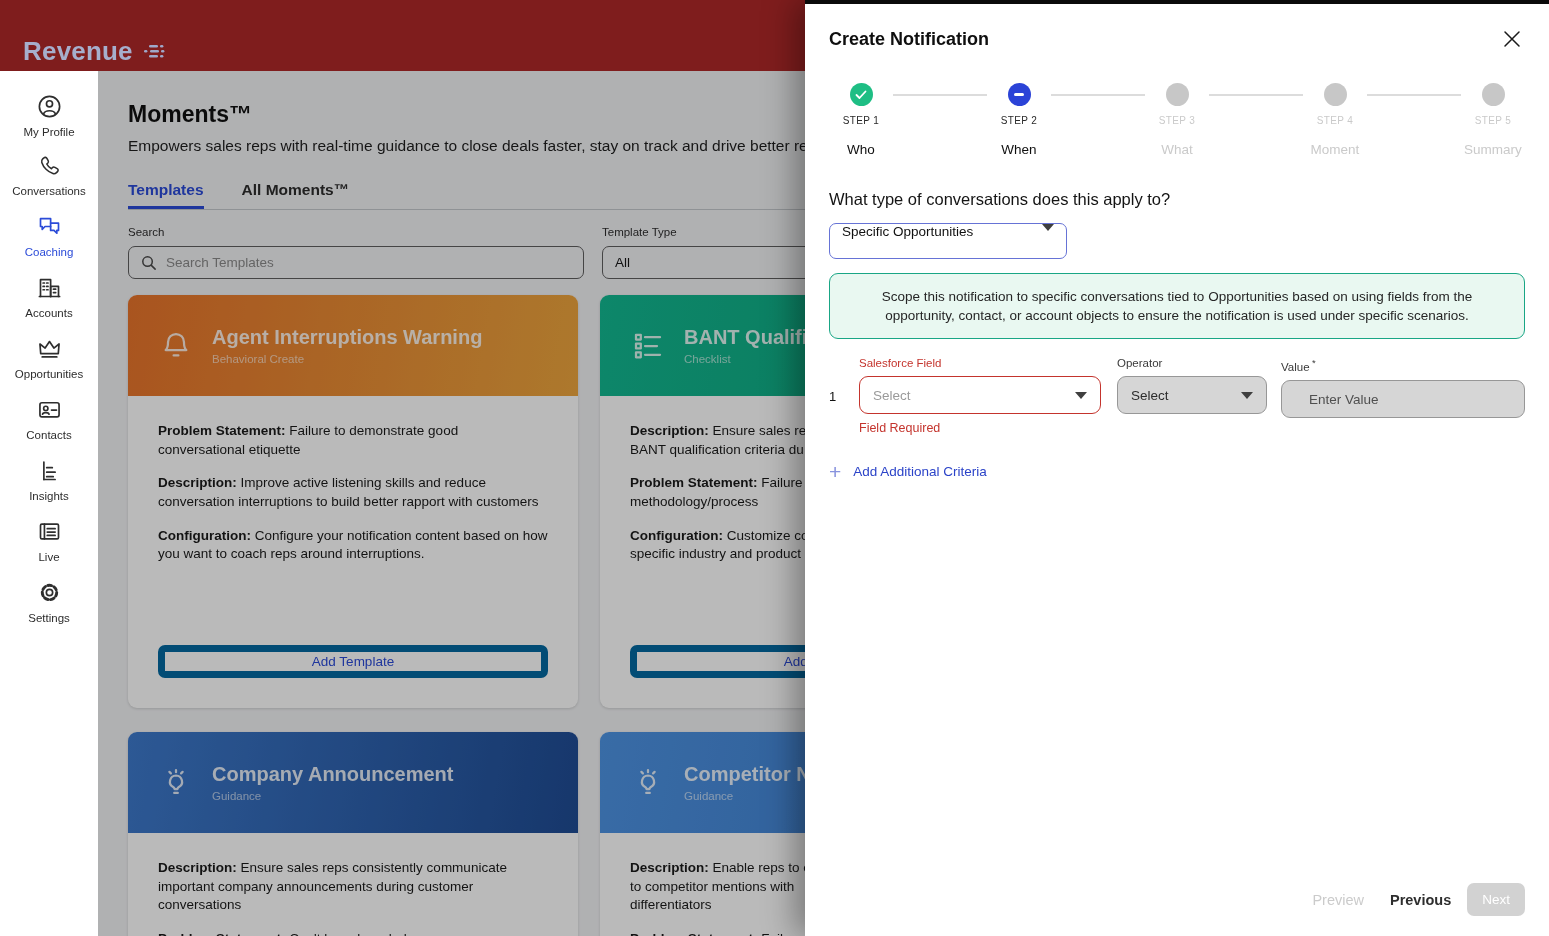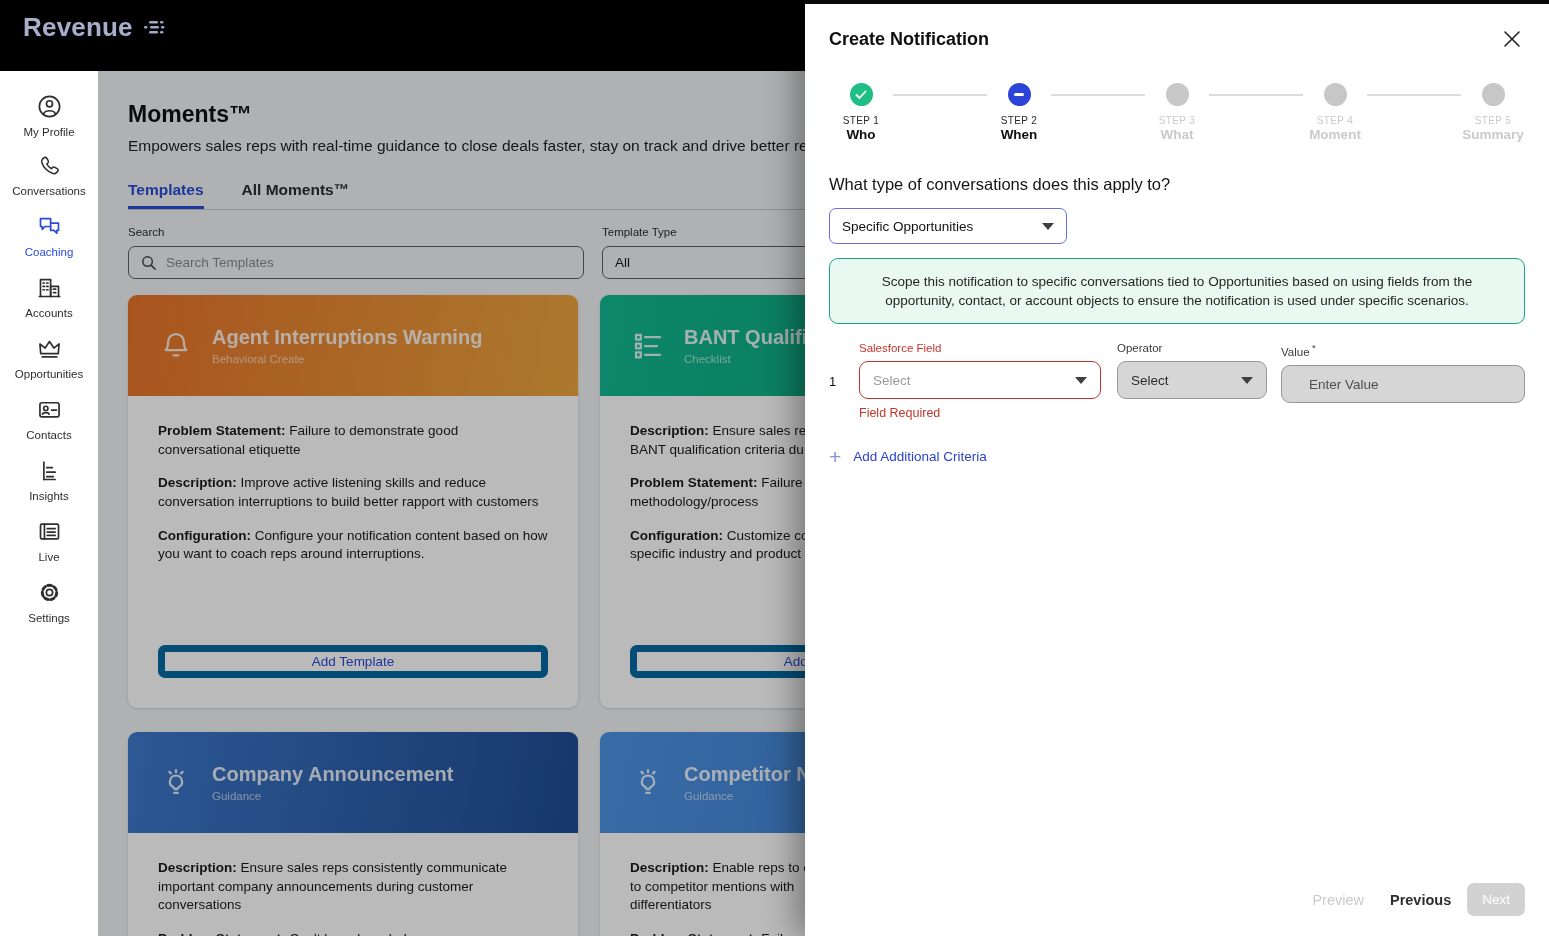--- a/index.html
+++ b/index.html
@@ -5,21 +5,21 @@
   * { box-sizing: border-box; margin: 0; padding: 0; }
   html,body { width:1549px; height:936px; overflow:hidden; }
   body {
     position:relative;
     font-family:"Liberation Sans", sans-serif;
     background:#ffffff;
     color:#1b1b1b;
   }
 
   
-  .topbar { position:absolute; left:0; top:0; width:100%; height:71px; background:#000000; z-index:5; display:flex; align-items:flex-start; padding:12px 23px; }
+  .topbar { position:absolute; left:0; top:0; width:100%; height:71px; background:#7f1d1d; z-index:5; display:flex; align-items:flex-end; padding:4px 23px; }
   .logo { display:flex; align-items:center; gap:9px; font-size:26px; font-weight:bold; color:#A6AECC; letter-spacing:.2px; }
 
   
   .sidebar { position:absolute; left:0; top:71px; bottom:0; width:98px; background:#fff; z-index:6; display:flex; flex-direction:column; align-items:center; padding-top:22px; gap:16px; }
   .nav-item { display:flex; flex-direction:column; align-items:center; gap:6px; width:100%; cursor:pointer; }
   .nav-item svg { display:block; }
   .nav-label { font-size:11.5px; color:#2d2d2d; }
   .nav-item.active .nav-label { color:#2B4BD8; }
 
   
@@ -60,25 +60,25 @@
 
   .stepper { display:flex; align-items:flex-start; margin-top:33px; }
   .step { flex:none; width:64px; display:flex; flex-direction:column; align-items:center; cursor:pointer; }
   .connector { flex:1; height:2px; background:#DCDCDC; margin-top:11px; }
   .dot { width:23px; height:23px; border-radius:50%; display:flex; align-items:center; justify-content:center; }
   .dot.complete { background:#1EBE84; }
   .dot.active   { background:#2B43D7; }
   .dot.future   { background:#C7C7C7; }
   .dash { width:10px; height:2.5px; background:#fff; border-radius:2px; }
   .step-eyebrow { margin-top:9px; font-size:10px; letter-spacing:.4px; color:#2a2a2a; white-space:nowrap; }
-  .step-name { margin-top:1px; font-size:13.5px; font-weight:bold; color:#0f0f0f; white-space:nowrap; }
+  .step-name { margin-top:16px; font-size:13.5px; font-weight:normal; color:#0f0f0f; white-space:nowrap; }
   .step.future .step-eyebrow, .step.future .step-name { color:#CACACA; }
 
   .question { margin-top:33px; font-size:16.5px; color:#141414; }
-  .dropdown { margin-top:14px; width:238px; height:36px; border:1.5px solid #6673D6; border-radius:7px; display:flex; align-items:center; justify-content:space-between; padding:0 12px; font-size:13.5px; color:#111; cursor:pointer; }
+  .dropdown { margin-top:14px; width:238px; height:36px; border:1.5px solid #6673D6; border-radius:7px; display:flex; justify-content:space-between; padding:0 12px; font-size:13.5px; color:#111; cursor:pointer; }
   .caret { width:0; height:0; border-left:6px solid transparent; border-right:6px solid transparent; border-top:7px solid #3f3f3f; }
   .info { margin-top:14px; border:1px solid #19A685; background:#E9F8F1; border-radius:9px; padding:13px 45px; font-size:13.5px; line-height:1.42; text-align:center; color:#262626; }
 
   .criteria { display:flex; margin-top:18px; }
   .row-num { width:30px; padding-top:32px; font-size:13px; color:#111; }
   .crit-col { display:flex; flex-direction:column; }
   .col-sf  { width:242px; }
   .col-op  { width:150px; margin-left:16px; }
   .col-val { width:244px; margin-left:14px; }
   .crit-label { font-size:11.5px; color:#3a3a3a; margin-bottom:7px; }

